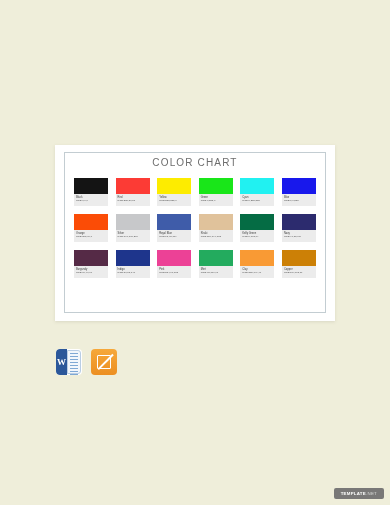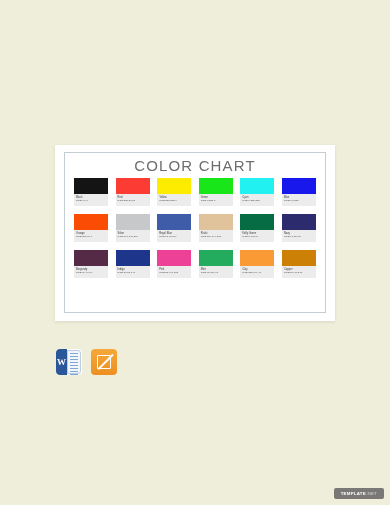--- a/index.html
+++ b/index.html
@@ -34,21 +34,21 @@
     border: 1px solid #c3cdd2;
   }
 
   
   .chart-title {
     position: absolute;
     top: 12px;
     left: 0;
     right: 0;
     text-align: center;
-    font-size: 15px;
+    font-size: 10px;
     letter-spacing: 1.15px;
     color: #6d6d6d;
     font-family: "Liberation Sans", sans-serif;
     font-weight: 400;
   }
 
   
   .swatch-grid {
     position: absolute;
     left: 19px;

